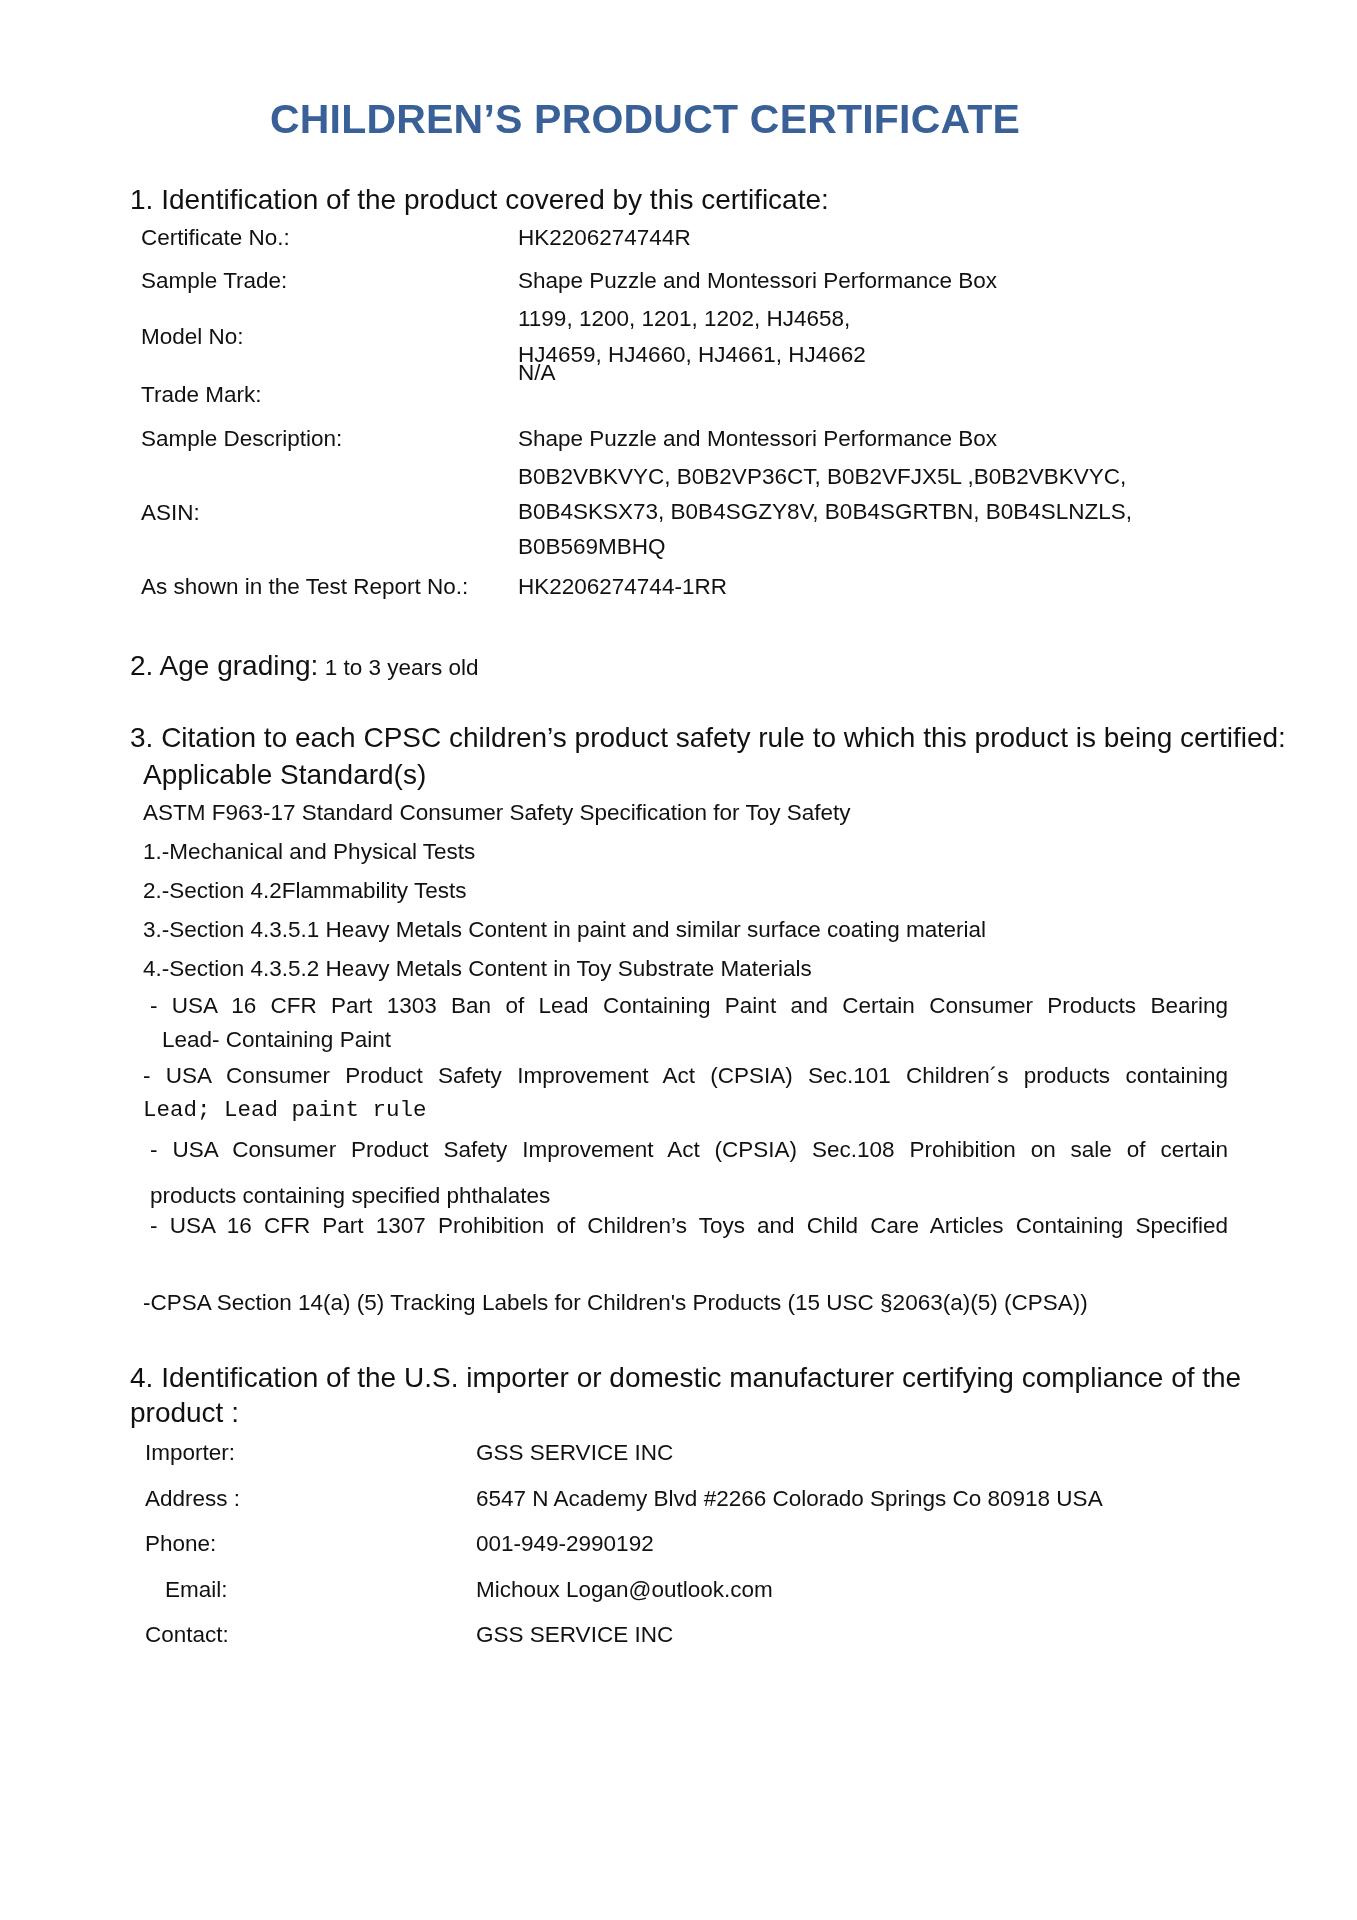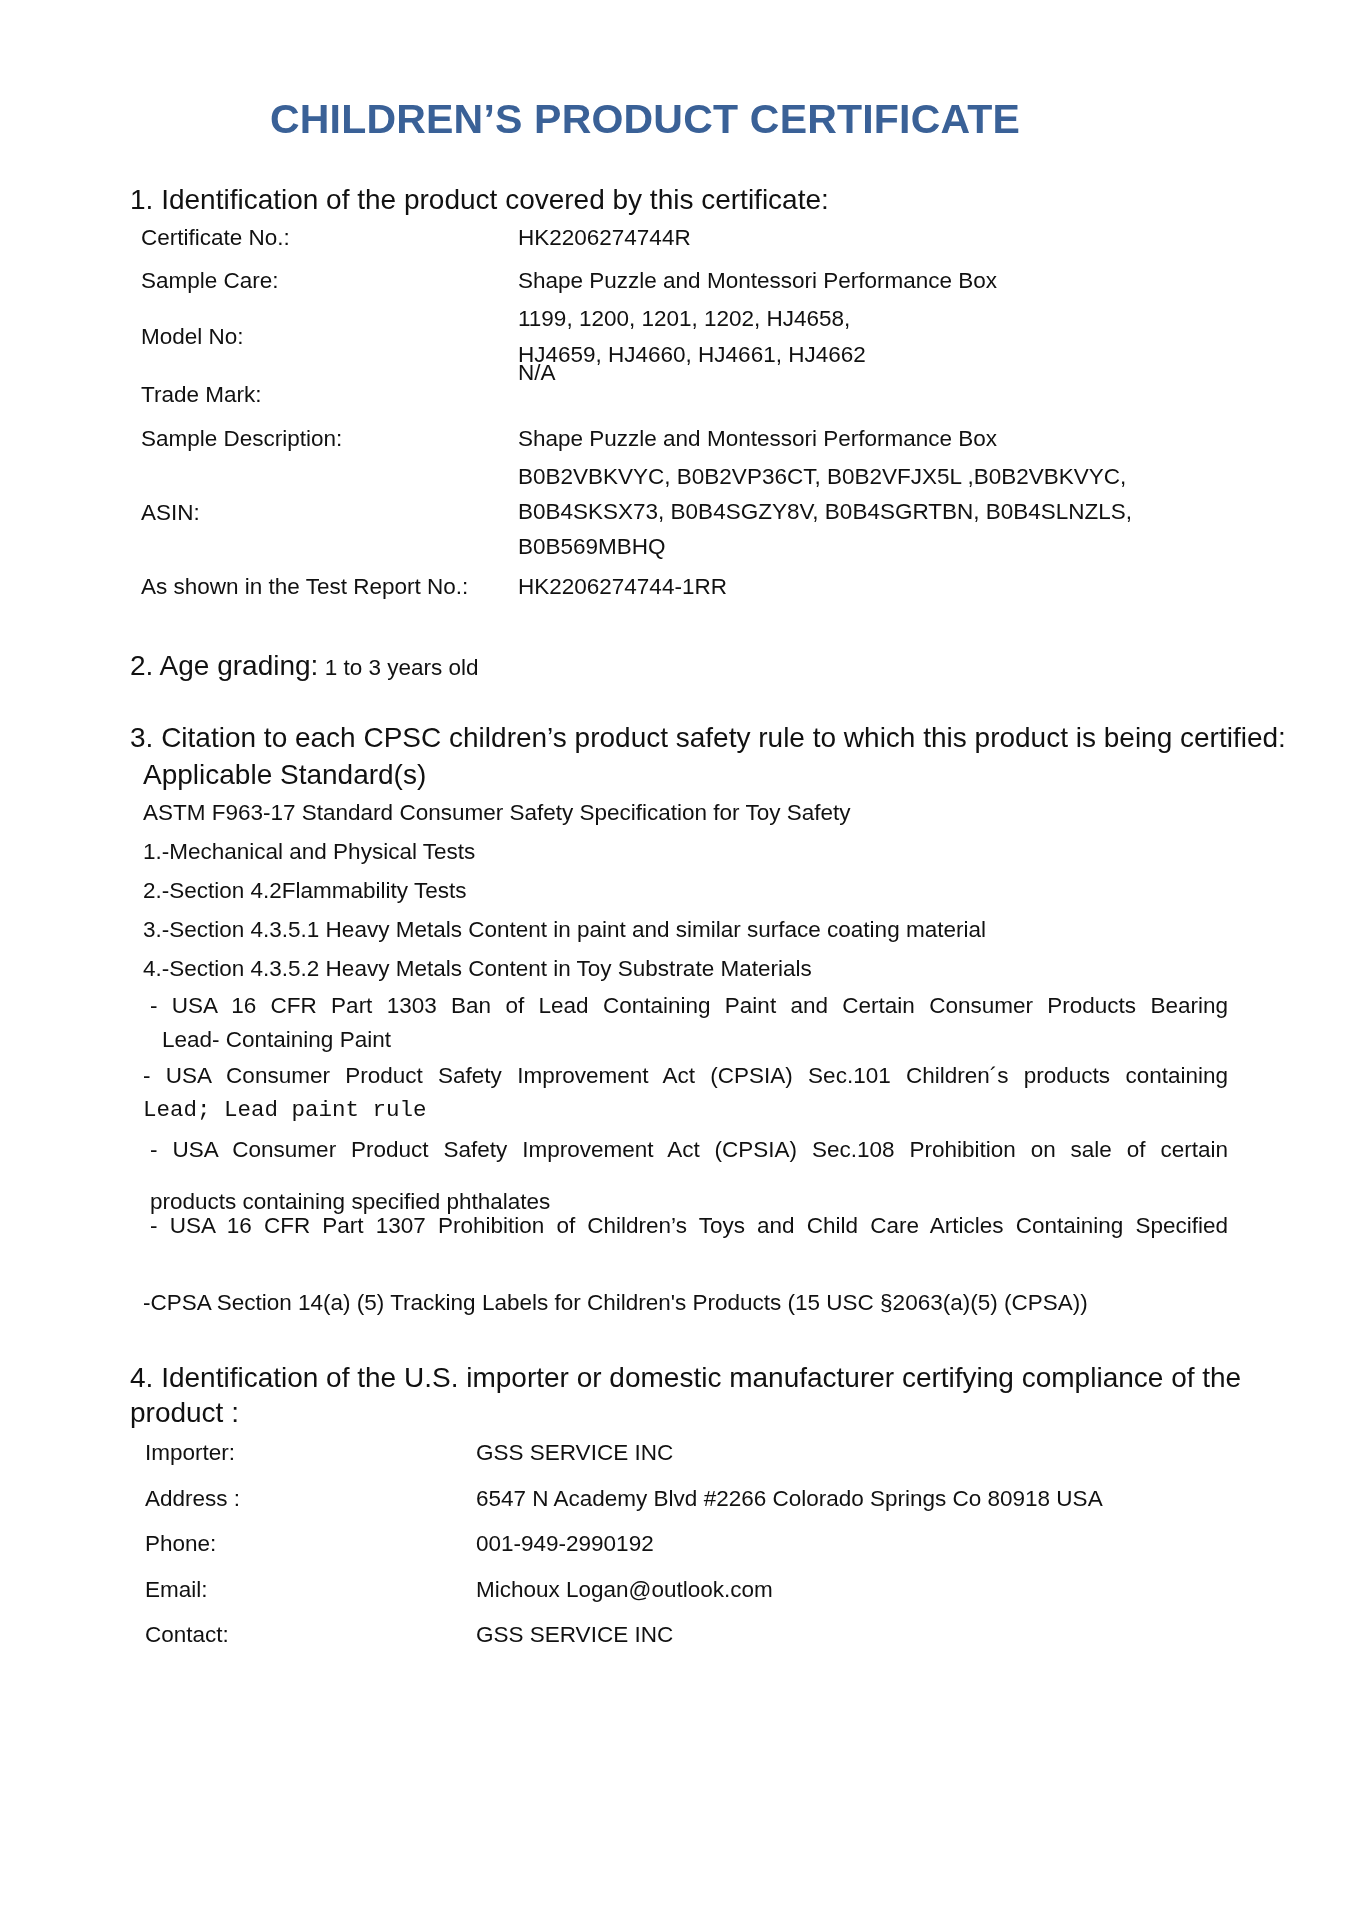--- a/index.html
+++ b/index.html
@@ -20,21 +20,21 @@
 
 <div>
 
   <div class="abs title">CHILDREN’S PRODUCT CERTIFICATE</div>
 
   <div class="abs h" style="left:130px; top:184px;">1.  Identification of the product covered by this certificate:</div>
 
   <div class="abs t lbl" style="top:225px;">Certificate No.:</div>
   <div class="abs t val" style="top:225px;">HK2206274744R</div>
 
-  <div class="abs t lbl" style="top:268px;">Sample Care:</div>
+  <div class="abs t lbl" style="top:268px;">Sample Trade:</div>
   <div class="abs t val" style="top:268px;">Shape Puzzle and Montessori Performance Box</div>
 
   <div class="abs t lbl" style="top:324px;">Model No:</div>
   <div class="abs t val" style="top:306px;">1199, 1200, 1201, 1202, HJ4658,</div>
   <div class="abs t val" style="top:342px;">HJ4659, HJ4660, HJ4661, HJ4662</div>
 
   <div class="abs t lbl" style="top:382px;">Trade Mark:</div>
   <div class="abs t val" style="top:360px;">N/A</div>
 
   <div class="abs t lbl" style="top:426px;">Sample Description:</div>
@@ -66,40 +66,40 @@
     <div style="margin-top:8px;margin-left:12px;">Lead- Containing Paint</div>
   </div>
 
   <div class="abs t" style="left:143px; width:1085px; top:1063px; white-space:normal;">
     <div style="text-align:justify; text-align-last:justify;">- USA Consumer Product Safety Improvement Act (CPSIA) Sec.101 Children´s products containing</div>
     <div style="margin-top:8px;font-family:Liberation Mono, monospace;">Lead; Lead paint rule</div>
   </div>
 
   <div class="abs t" style="left:150px; width:1078px; top:1137px; white-space:normal;">
     <div style="text-align:justify; text-align-last:justify;">- USA Consumer Product Safety Improvement Act (CPSIA) Sec.108 Prohibition on sale of certain</div>
-    <div style="margin-top:26px;">products containing specified phthalates</div>
+    <div style="margin-top:20px;">products containing specified phthalates</div>
   </div>
 
   <div class="abs t" style="left:150px; width:1078px; top:1213px; white-space:normal;">
     <div style="text-align:justify; text-align-last:justify;">- USA 16 CFR Part 1307 Prohibition of Children’s Toys and Child Care Articles Containing Specified</div>
   </div>
 
   <div class="abs t" style="left:143px; top:1290px;">-CPSA Section 14(a) (5) Tracking Labels for Children's Products (15 USC §2063(a)(5) (CPSA))</div>
 
   <div class="abs h" style="left:130px; top:1362px;">4.  Identification of the U.S. importer or domestic manufacturer certifying compliance of the</div>
   <div class="abs h" style="left:130px; top:1397px;">product :</div>
 
   <div class="abs t lbl4" style="top:1440px;">Importer:</div>
   <div class="abs t val4" style="top:1440px;">GSS SERVICE INC</div>
 
   <div class="abs t lbl4" style="top:1486px;">Address :</div>
   <div class="abs t val4" style="top:1486px;">6547 N Academy Blvd #2266 Colorado Springs Co 80918 USA</div>
 
   <div class="abs t lbl4" style="top:1531px;">Phone:</div>
   <div class="abs t val4" style="top:1531px;">001-949-2990192</div>
 
-  <div class="abs t lbl4" style="top:1577px;">Email:</div>
+  <div class="abs t lbl4" style="top:1577px;margin-left:20px;">Email:</div>
   <div class="abs t val4" style="top:1577px;">Michoux Logan@outlook.com</div>
 
   <div class="abs t lbl4" style="top:1622px;">Contact:</div>
   <div class="abs t val4" style="top:1622px;">GSS SERVICE INC</div>
 
 </div>
 
 </body></html>

